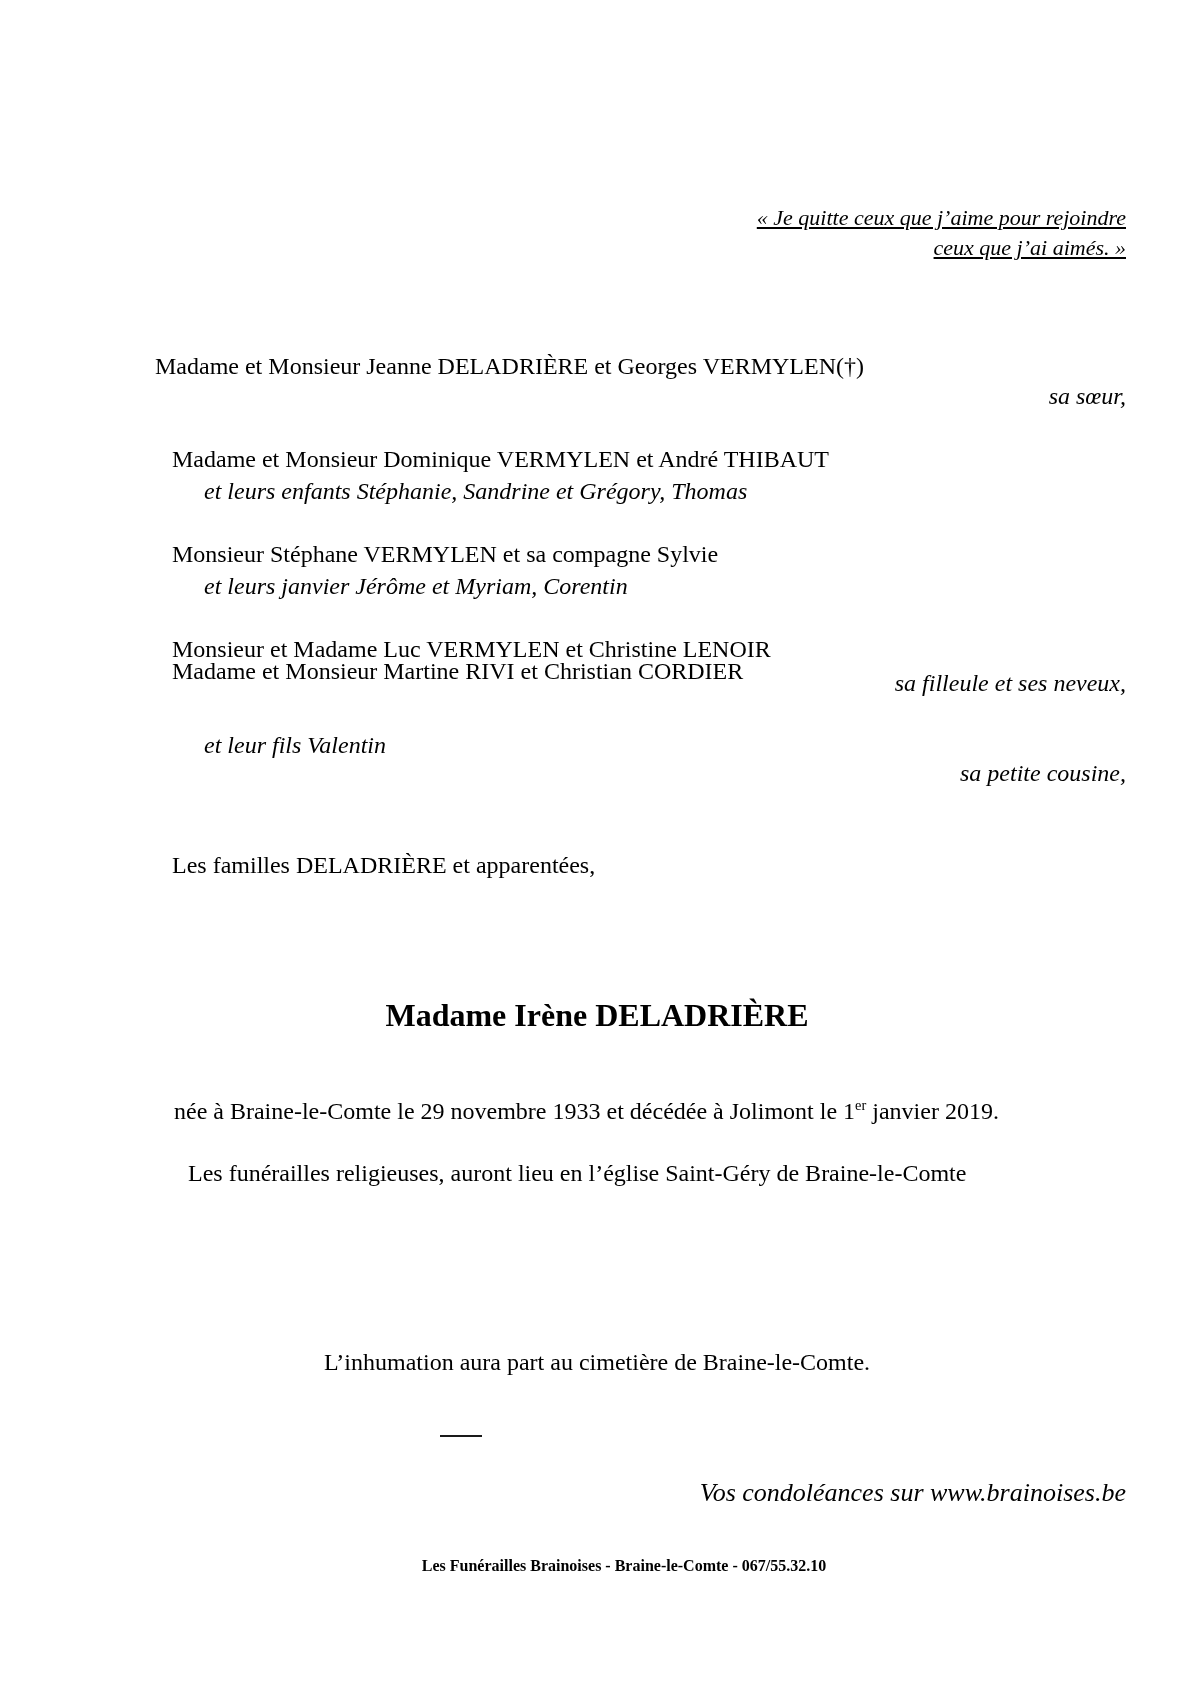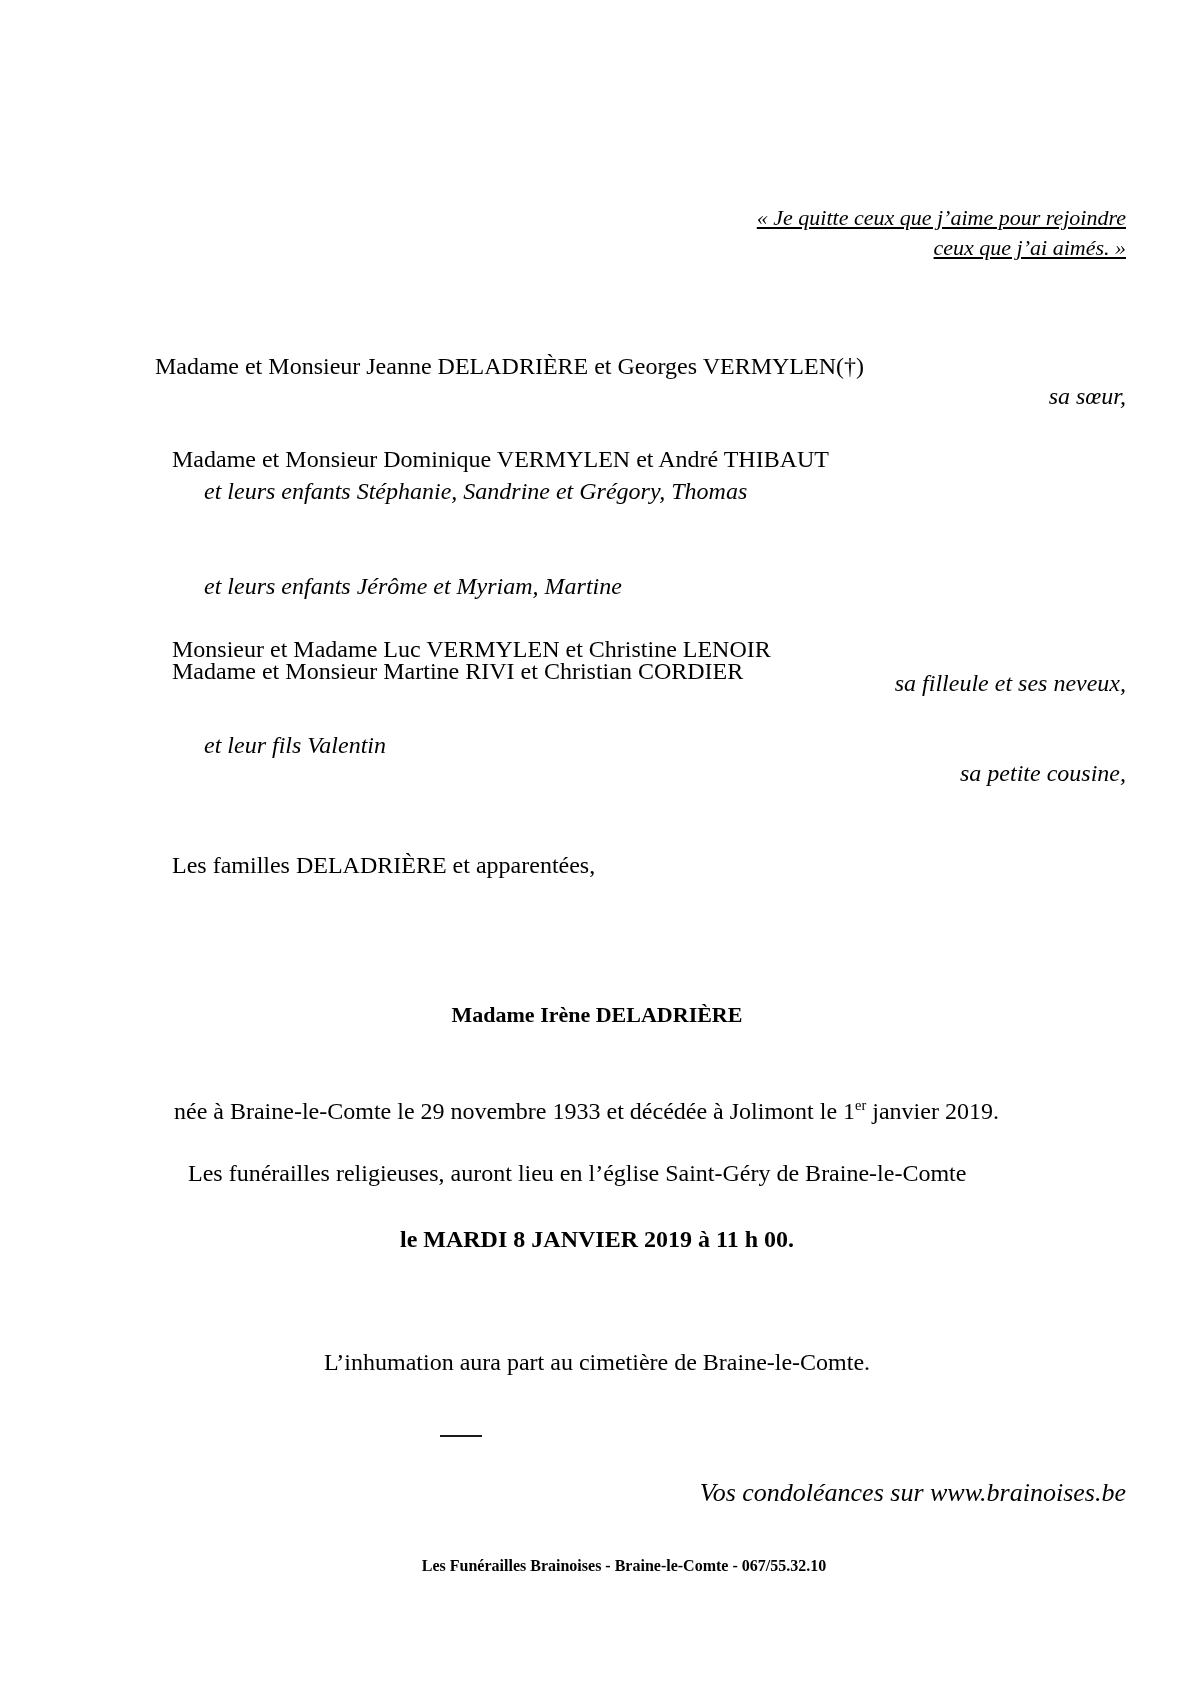--- a/index.html
+++ b/index.html
@@ -40,21 +40,21 @@
     position: absolute;
     top: 203px;
     right: 68px;
     text-align: right;
     font-style: italic;
     font-size: 22px;
     line-height: 30px;
     text-decoration: underline;
   }
   .title-line {
-    font-size: 22px;
+    font-size: 32px;
     font-weight: bold;
   }
   .small-it {
     font-size: 26px;
     font-style: italic;
   }
   .footer-line {
     font-size: 16px;
     font-weight: bold;
   }
@@ -78,41 +78,41 @@
     <div>ceux que j’ai aimés. »</div>
   </div>
 
   <div class="line" style="top:352px; left:155px;">Madame et Monsieur Jeanne DELADRIÈRE et Georges VERMYLEN(†)</div>
 
   <div class="line it right-align" style="top:382px;">sa sœur,</div>
 
   <div class="line" style="top:445px; left:172px;">Madame et Monsieur Dominique VERMYLEN et André THIBAUT</div>
   <div class="line it" style="top:477px; left:204px;">et leurs enfants Stéphanie, Sandrine et Grégory, Thomas</div>
 
-  <div class="line it" style="top:572px; left:204px;">et leurs enfants Jérôme et Myriam, Martine</div>
+  <div class="line" style="top:540px; left:172px;">Monsieur Stéphane VERMYLEN et sa compagne Sylvie</div>
+  <div class="line it" style="top:572px; left:204px;">et leurs janvier Jérôme et Myriam, Corentin</div>
 
   <div class="line" style="top:635px; left:172px;">Monsieur et Madame Luc VERMYLEN et Christine LENOIR</div>
 
   <div class="line it right-align" style="top:669px;">sa filleule et ses neveux,</div>
 
   <div class="line" style="top:657px; left:172px;">Madame et Monsieur Martine RIVI et Christian CORDIER</div>
   <div class="line it" style="top:731px; left:204px;">et leur fils Valentin</div>
 
   <div class="line it right-align" style="top:759px;">sa petite cousine,</div>
 
   <div class="line" style="top:851px; left:172px;">Les familles DELADRIÈRE et apparentées,</div>
 
 
   <div class="line centered title-line" style="top:1001px;">Madame Irène DELADRIÈRE</div>
 
   <div class="line" style="top:1097px; left:174px;text-align:center;"><span>née à Braine-le-Comte le 29 novembre 1933 et décédée à Jolimont le 1</span><sup>er</sup><span> janvier 2019.</span></div>
 
   <div class="line" style="top:1159px; left:188px;">Les funérailles religieuses, auront lieu en l’église Saint-Géry de Braine-le-Comte</div>
 
-  <div class="line centered b" style="top:1225px;">le MARDI 8 JANVIER 2019 à 11 h 00.</div>
 
 
   <div class="line centered" style="top:1348px;">L’inhumation aura part au cimetière de Braine-le-Comte.</div>
 
   <div class="divider"></div>
 
   <div class="line small-it right-align" style="top:1479px;">Vos condoléances sur www.brainoises.be</div>
 
   <div class="line centered footer-line" style="top:1552px; left:54px; width:1140px;">Les Funérailles Brainoises - Braine-le-Comte - 067/55.32.10</div>
 

